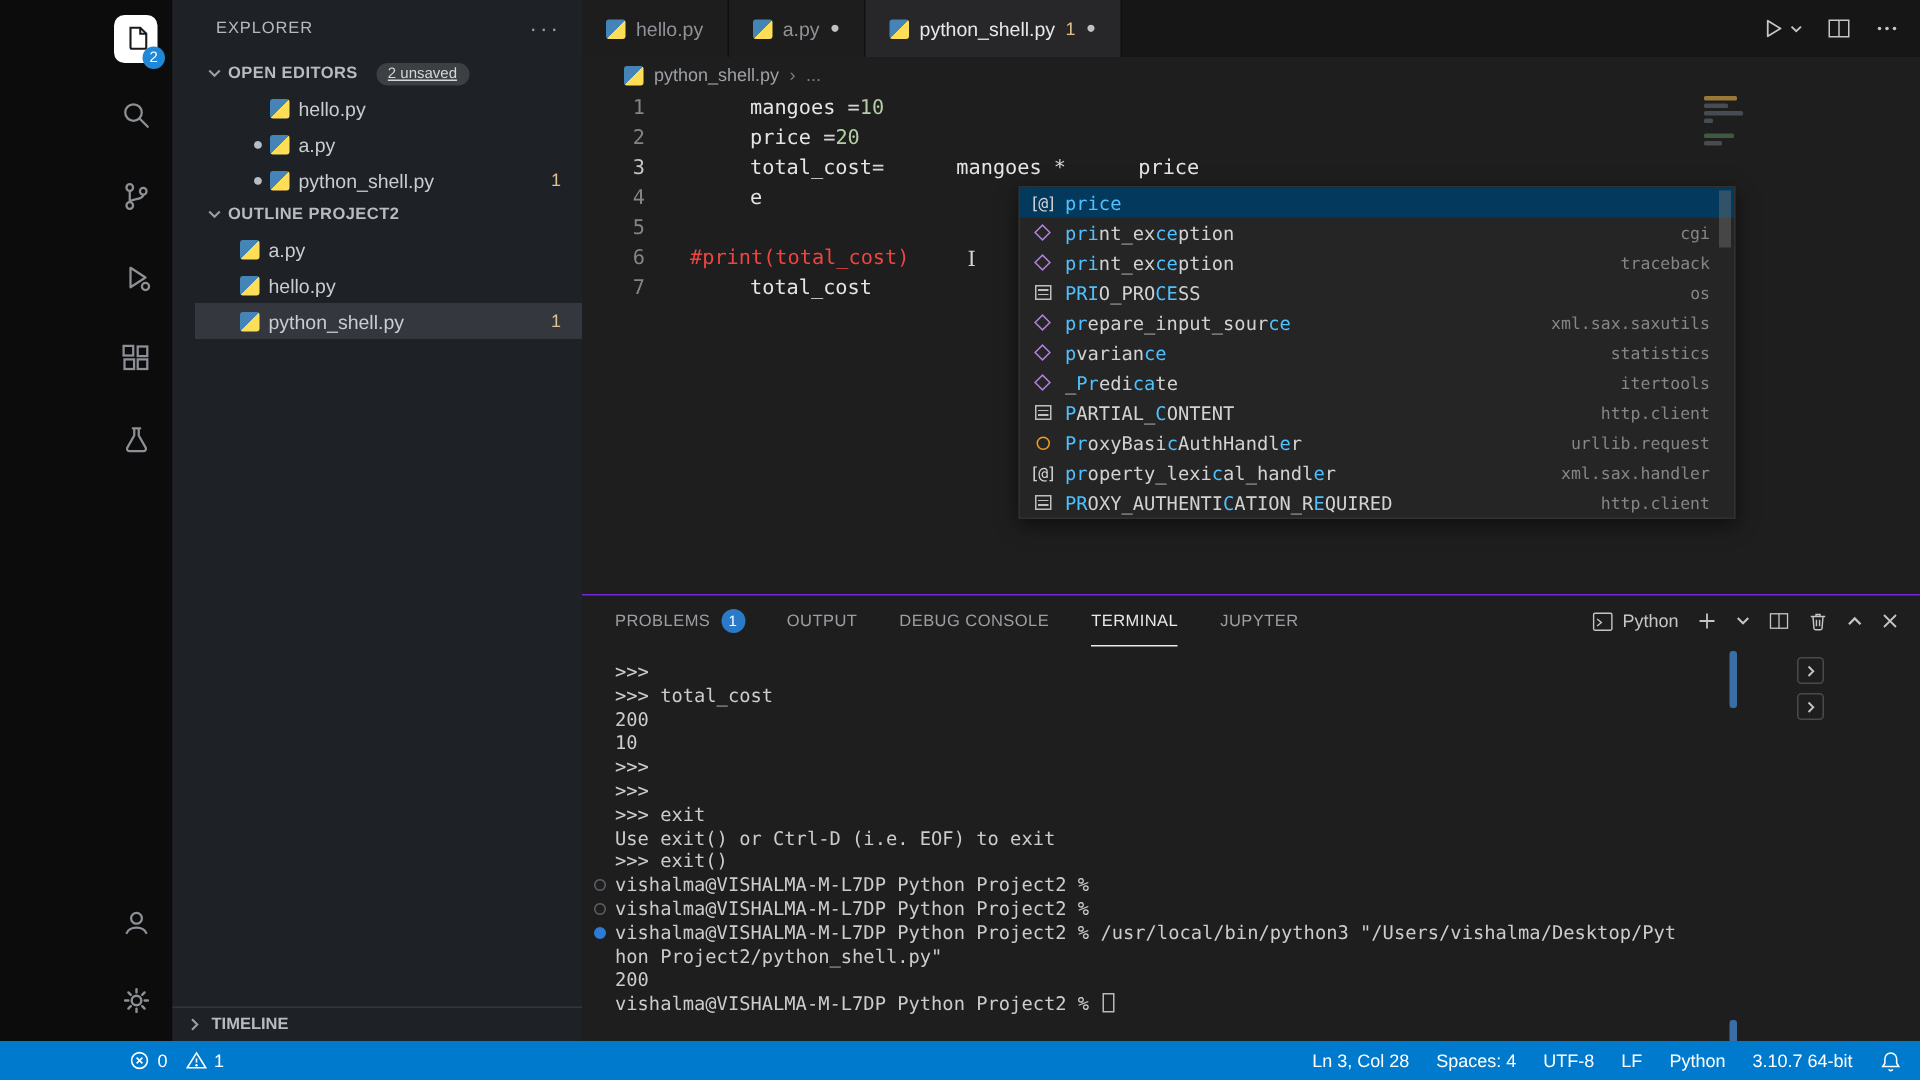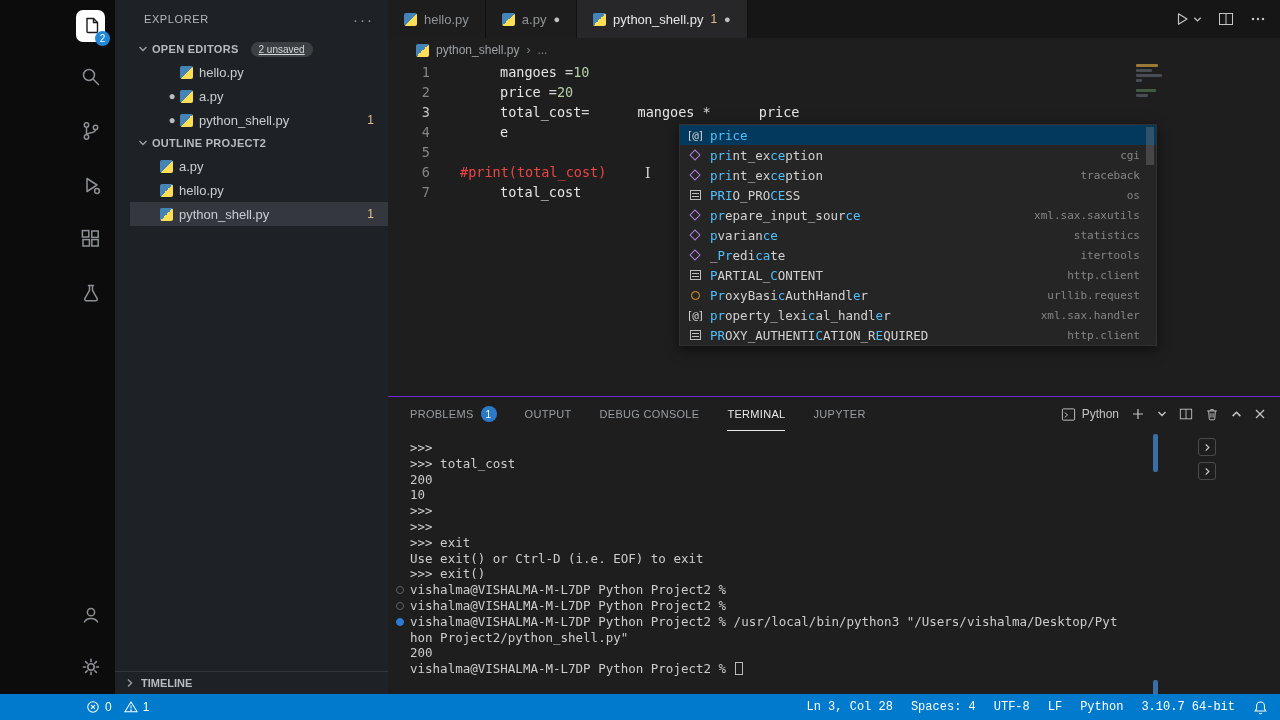--- a/index.html
+++ b/index.html
@@ -108,21 +108,21 @@
   .term-scroll { position:absolute; right:122px; top:37px; width:5px; bottom:6px; }
   .ts-thumb { position:absolute; left:0; width:5px; background:#3a6ea5; border-radius:2px; }
   .term-tabs { position:absolute; right:0; top:34px; width:110px; bottom:0; }
   .ttab-btn { position:absolute; right:64px; width:18px; height:18px; border:1px solid #4a4a4a;
     border-radius:3px; color:#c5c5c5; display:flex; align-items:center; justify-content:center; cursor:pointer; }
 
   
   .status { position:absolute; left:0; right:0; bottom:0; height:26px; background:#007acc;
     color:#ffffff; display:flex; align-items:center; font-size:12px; padding-left:86px; }
   .st-item { display:flex; align-items:center; gap:5px; margin-right:12px; cursor:pointer; }
-  .st-right { margin-left:auto; display:flex; align-items:center; gap:18px; padding-right:12px;font-family:Liberation Mono, monospace; }
+  .st-right { margin-left:auto; display:flex; align-items:center; gap:18px; padding-right:12px; }
   .st-right .st-item { margin-right:0; }
 
   .ibeam { position:absolute; left:645px; top:165px; z-index:8; color:#d6d6d6;
     font-family:"DejaVu Serif", serif; font-size:14px; }
 </style>
 </head>
 <body>
 
 <div class="app">
 

